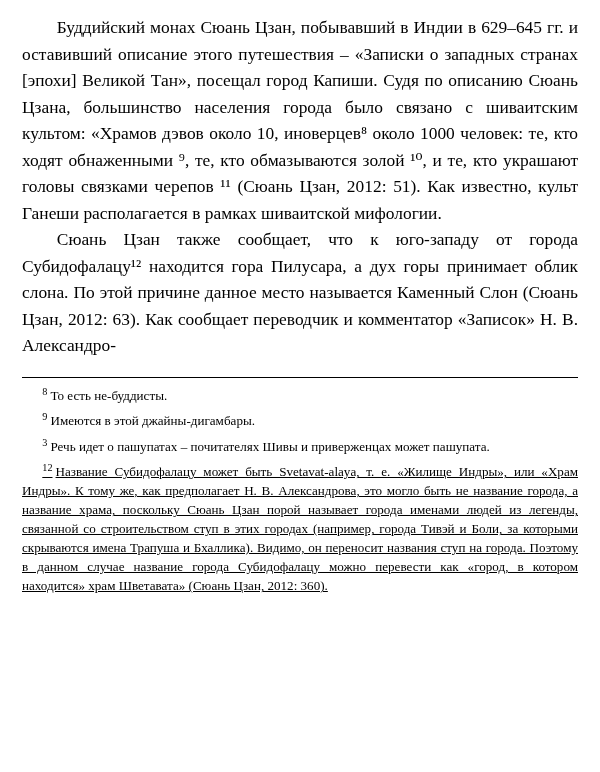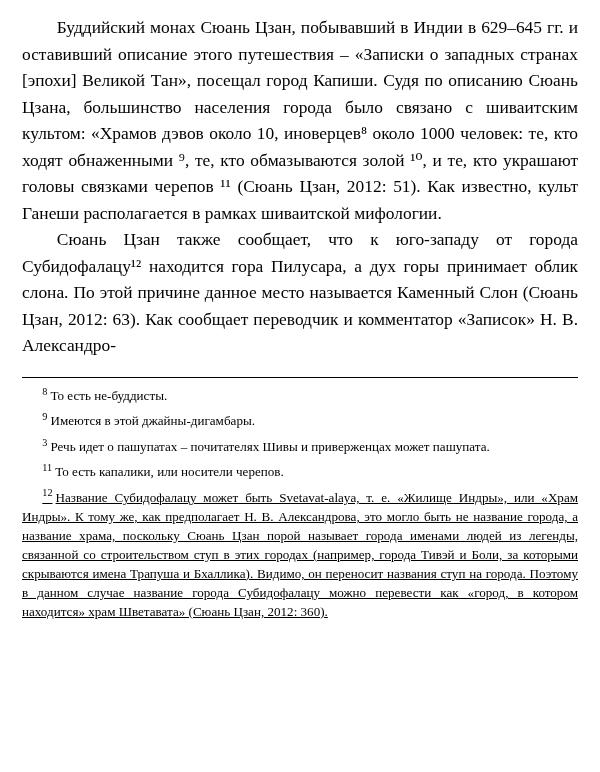--- a/index.html
+++ b/index.html
@@ -70,17 +70,16 @@
     <p>Буддийский монах Сюань Цзан, побывавший в Индии в 629–645 гг. и оставивший описание этого путешествия – «Записки о западных странах [эпохи] Великой Тан», посещал город Капиши. Судя по описанию Сюань Цзана, большинство населения города было связано с шиваитским культом: «Храмов дэвов около 10, иноверцев⁸ около 1000 человек: те, кто ходят обнаженными ⁹, те, кто обмазываются золой ¹⁰, и те, кто украшают головы связками черепов ¹¹ (Сюань Цзан, 2012: 51). Как известно, культ Ганеши располагается в рамках шиваитской мифологии.</p>
     <p>Сюань Цзан также сообщает, что к юго-западу от города Субидофалацу¹² находится гора Пилусара, а дух горы принимает облик слона. По этой причине данное место называется Каменный Слон (Сюань Цзан, 2012: 63). Как сообщает переводчик и комментатор «Записок» Н. В. Александро-</p>
   </div>
 
   <hr class="footnote-sep">
 
   <div class="footnotes">
     <p class="fn"><span class="fn-num">8</span><span>То есть не-буддисты.</span></p>
     <p class="fn"><span class="fn-num">9</span><span>Имеются в этой джайны-дигамбары.</span></p>
     <p class="fn"><span class="fn-num">3</span><span>Речь идет о пашупатах – почитателях Шивы и приверженцах может пашупата.</span></p>
-    <p class="fn"><span class="fn-num">11</span><span>То есть капалики, или носители черепов.</span></p>
     <p class="fn"><span class="fn-num">12</span><span>Название Субидофалацу может быть Svetavat-alaya, т. е. «Жилище Индры», или «Храм Индры». К тому же, как предполагает Н. В. Александрова, это могло быть не название города, а название храма, поскольку Сюань Цзан порой называет города именами людей из легенды, связанной со строительством ступ в этих городах (например, города Тивэй и Боли, за которыми скрываются имена Трапуша и Бхаллика). Видимо, он переносит названия ступ на города. Поэтому в данном случае название города Субидофалацу можно перевести как «город, в котором находится» храм Шветавата» (Сюань Цзан, 2012: 360).</span></p>
   </div>
 
 </div>
 
 </body></html>

